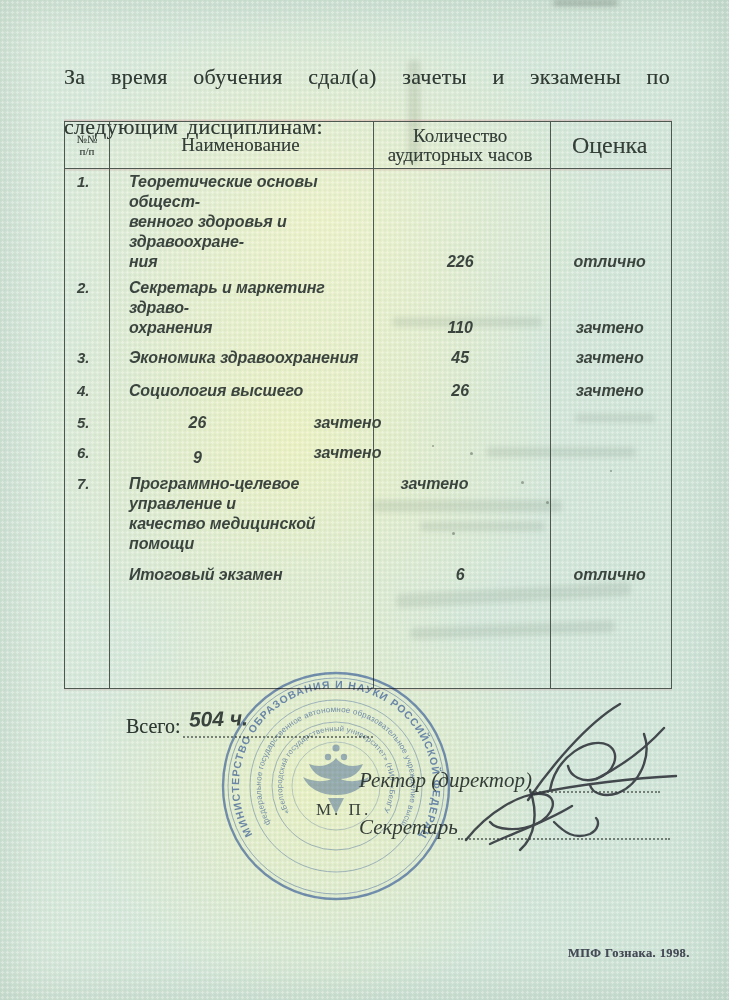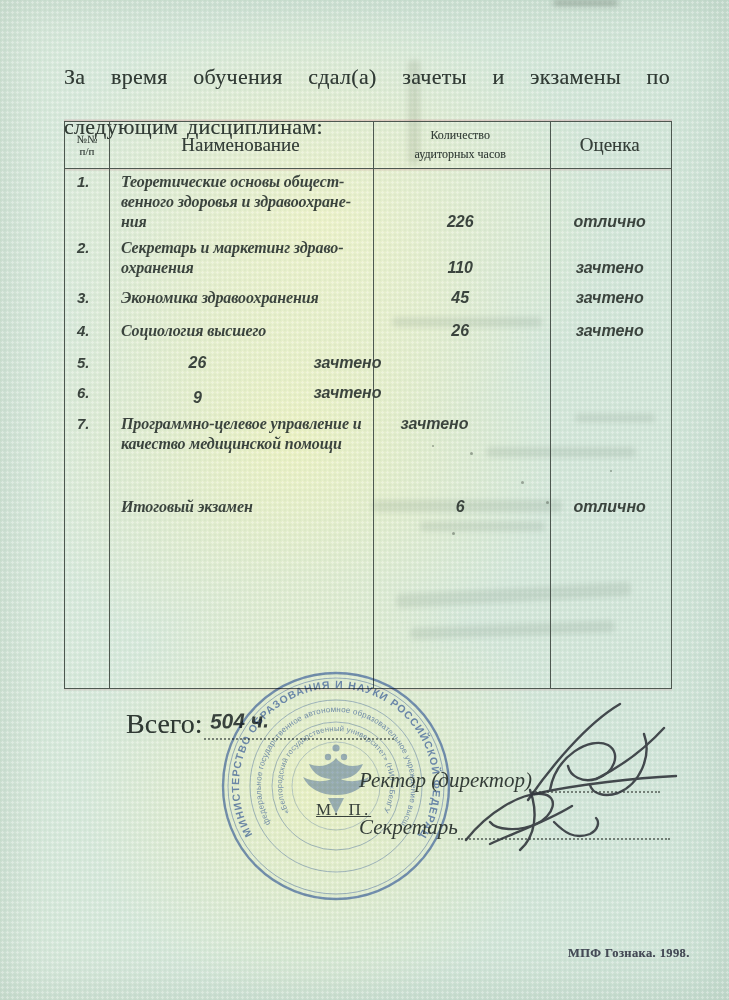--- a/index.html
+++ b/index.html
@@ -35,53 +35,53 @@
     border:1.6px solid #4d5850;
     box-shadow:0 -1.5px 0 rgba(216,130,150,.3), 0 1.5px 0 rgba(216,130,150,.18);
   }
   .vline { position:absolute; top:0; bottom:0; width:1.4px; background:#4d5850; }
   .vline.v1 { left:44px; } .vline.v2 { left:308px; } .vline.v3 { left:485px; }
   .thead { display:flex; height:47px; border-bottom:1.5px solid #4d5850;
            box-shadow:0 1.5px 0 rgba(216,130,150,.22); align-items:center; }
   .th { text-align:center; color:#353f39; text-shadow:0 0 .5px rgba(53,63,57,.4); }
   .th-num   { width:44px;  font-size:11px; line-height:12px; white-space:pre-line; }
   .th-name  { width:264px; font-size:19px; }
-  .th-hours { width:177px; font-size:12px; line-height:19px; white-space:pre-line; }
-  .th-grade { width:123px; font-size:19px; }
+  .th-hours { width:177px; font-size:19px; line-height:19px; white-space:pre-line; }
+  .th-grade { width:123px; font-size:24px; }
 
   .tbody { position:relative; }
   .tr { display:flex; align-items:flex-end;
         font-family:"Liberation Sans", sans-serif; font-style:italic; font-weight:bold;
         font-size:16px; line-height:20px; color:#3b443e; }
   .td-num   { width:44px;  padding-left:12px; align-self:flex-start; font-size:15px; }
-  .td-name  { width:264px; padding-left:12px; padding-right:2px; white-space:pre-line; letter-spacing:-.1px;font-family:Liberation Serif, serif; }
+  .td-name  { width:264px; padding-left:20px; padding-right:2px; white-space:pre-line; letter-spacing:-.1px; }
   .td-hours { width:177px; text-align:center; }
   .td-grade { width:123px; text-align:center; }
   .tr:nth-child(1){margin-top:3px}  .tr:nth-child(2){margin-top:6px}
   .tr:nth-child(3){margin-top:10px} .tr:nth-child(4){margin-top:13px}
   .tr:nth-child(5){margin-top:12px} .tr:nth-child(6){margin-top:10px}
-  .tr:nth-child(7){margin-top:11px} .tr:nth-child(8){margin-top:43px}
+  .tr:nth-child(7){margin-top:11px} .tr:nth-child(8){margin-top:11px}
   .tr.g-top .td-grade { align-self:flex-start; }
   .tr.h-low .td-hours { transform:translateY(5px); }
 
   
   .total { position:absolute; left:126px; top:708px; display:flex; align-items:flex-end; }
-  .total-label { font-size:28px; color:#2f3933; text-shadow:0 0 .6px rgba(47,57,51,.5); }
+  .total-label { font-size:20px; color:#2f3933; text-shadow:0 0 .6px rgba(47,57,51,.5); }
   .total-fill { width:190px; margin-left:2px; border-bottom:2.2px dotted rgba(72,82,76,.7); position:relative; height:30px; }
   .total-value { position:absolute; left:6px; top:-1px;
     font-family:"Liberation Sans", sans-serif; font-style:italic; font-weight:bold;
     font-size:21px; color:#39423d; transform:rotate(-1.5deg); }
 
   .sigline { position:absolute; display:flex; align-items:flex-end;
              font-style:italic; font-size:21px; color:#333c37; }
   .sigline .dots { border-bottom:2.2px dotted rgba(72,82,76,.7); height:24px; }
   .rector-line { left:359px; top:768px;align-items:flex-end; } .rector-line .dots { width:128px; }
   .secretary-line { left:359px; top:815px; } .secretary-line .dots { width:212px; }
 
-  .mp { position:absolute; left:316px; top:800px; font-size:17px; letter-spacing:3px; color:#39423c;text-decoration:underline; }
+  .mp { position:absolute; left:316px; top:800px; font-size:17px; letter-spacing:3px; color:#39423c; }
 
   .imprint { position:absolute; left:568px; top:946px; font-size:12.5px; letter-spacing:.4px;
              color:#454a56; font-weight:bold; text-shadow:0 0 .4px rgba(69,74,86,.5); }
 
   .seal { position:absolute; left:212px; top:662px; width:248px; height:248px;
           opacity:.88; mix-blend-mode:multiply; filter:blur(.3px); }
   .sig-svg { position:absolute; }
   .sig-rector { left:498px; top:698px; width:200px; height:110px; }
   .sig-secretary { left:450px; top:780px; width:170px; height:80px; }
 

